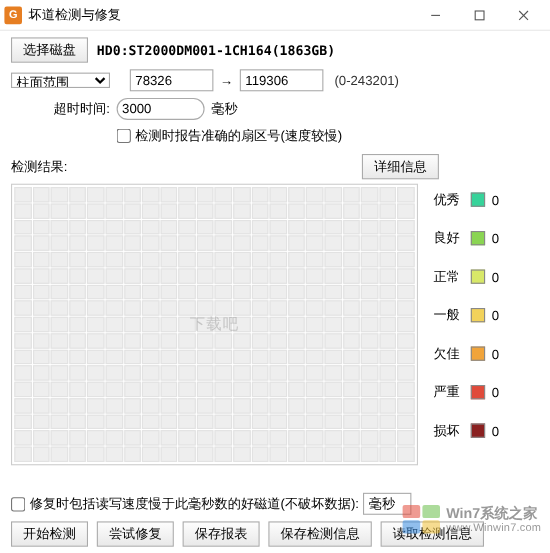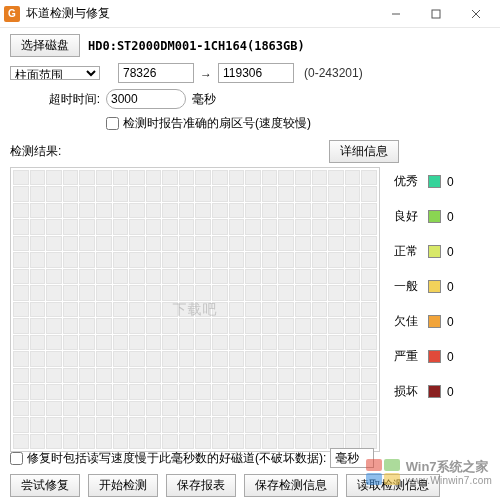--- a/index.html
+++ b/index.html
@@ -17,21 +17,21 @@
 input.txt { border: 1px solid #aaa; background: #fff; font-size: 12px; height: 20px; padding: 1px 4px; text-align: left; }
 .arrow { margin: 0 6px; font-size: 12px; }
 .rangeinfo { margin-left: 10px; color: #333; }
 .lbl { width: 90px; text-align: right; margin-right: 6px; }
 .checkbox-row { display: flex; align-items: center; margin-left: 96px; margin-top: 2px; }
 .checkbox-row input { margin-right: 4px; }
 .midrow { display: flex; align-items: center; margin: 8px 0 4px 0; }
 .midrow .reslabel { flex: 0 0 auto; }
 .midrow .spacer { flex: 1; }
 .gridwrap { display: flex; }
-.grid { border: 1px solid #ccc; width: 370px; height: 285px; padding: 2px; background: #fff; display: grid; grid-template-columns: repeat(22, 1fr); grid-template-rows: repeat(17, 1fr); gap: 1px; position: relative; }
+.grid { border: 1px solid #ccc; width: 370px; height: 256px; padding: 2px; background: #fff; display: grid; grid-template-columns: repeat(22, 1fr); grid-template-rows: repeat(17, 1fr); gap: 1px; position: relative; }
 .cell { background: #eeeeee; border: 1px solid #e2e2e2; }
 .legend { margin-left: 14px; display: flex; flex-direction: column; gap: 18px; padding-top: 6px; }
 .legrow { display: flex; align-items: center; font-size: 12px; }
 .legrow .lname { width: 28px; }
 .legrow .sw { width: 13px; height: 13px; border: 1px solid #888; margin: 0 6px; }
 .legrow .cnt { min-width: 12px; }
 .bottom { position: absolute; left: 10px; right: 10px; bottom: 6px; }
 .repairrow { display: flex; align-items: center; margin-bottom: 6px; }
 .repairrow input[type=checkbox]{ margin-right: 4px; }
 .repairrow .msinput { width: 44px; margin: 0 4px; }
@@ -522,22 +522,22 @@
   </div>
 </div>
 
 <div class="bottom">
   <div class="repairrow">
     <input type="checkbox" style="">
     <span>修复时包括读写速度慢于此毫秒数的好磁道(不破坏数据):</span>
     <input class="txt msinput" value="毫秒" style="">
   </div>
   <div class="btnrow">
+    <button class="btn">开始检测</button>
     <button class="btn">尝试修复</button>
-    <button class="btn">开始检测</button>
     <button class="btn">保存报表</button>
     <button class="btn">保存检测信息</button>
     <button class="btn">读取检测信息</button>
     <span class="spacer2"></span>
   </div>
 </div>
 
 <div class="watermark">
   <div class="flag">
     <div class="pane" style="left:0;top:0;background:#e24a3a"></div>

